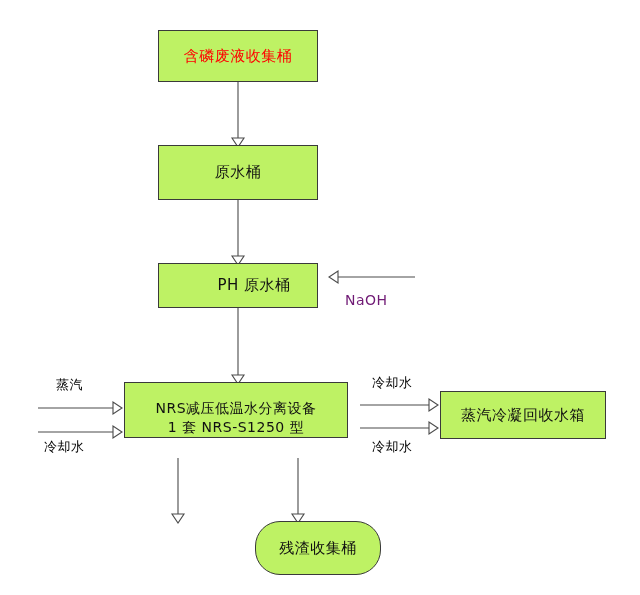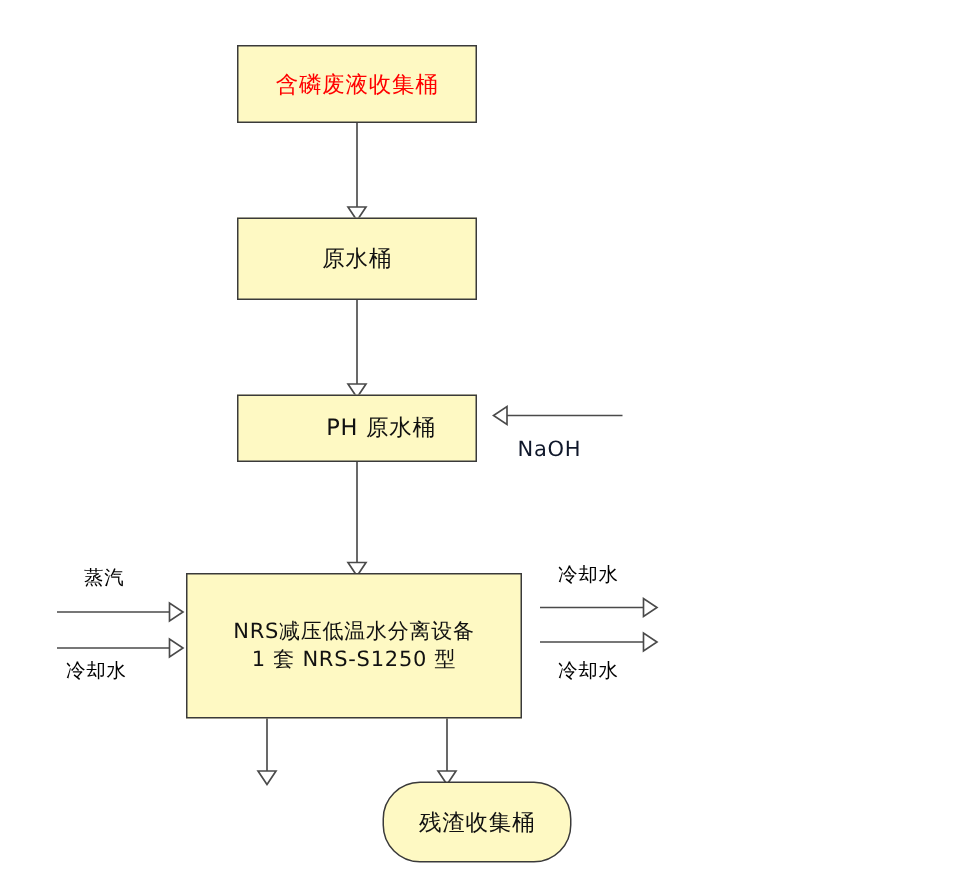--- a/index.html
+++ b/index.html
@@ -12,41 +12,41 @@
     width: 640px;
     height: 595px;
     background: #ffffff;
     font-family: "DejaVu Sans", "Liberation Sans", sans-serif;
     overflow: hidden;
   }
   .node {
     position: absolute;
     box-sizing: border-box;
     border: 1px solid #3a3a3a;
-    background: #fef9c3;
+    background: #bef264;
     display: flex;
     align-items: center;
     justify-content: center;
     text-align: center;
     line-height: 1.35;
     color: #111111;
     font-size: 15px;
     letter-spacing: 0.5px;
   }
   .node.red-text { color: #ff0000; }
   .node .node-label { display: block; white-space: pre-line; }
 
   .edge-label {
     position: absolute;
     font-size: 13px;
     color: #000000;
     white-space: nowrap;
     letter-spacing: 0.5px;
   }
-  .edge-label.black { color: #0f172a; font-size: 14px; text-align: center; }
+  .edge-label.black { color: #701a75; font-size: 14px; text-align: center; }
 
   svg.wires {
     position: absolute;
     left: 0;
     top: 0;
     width: 640px;
     height: 595px;
     overflow: visible;
     pointer-events: none;
   }
@@ -120,25 +120,28 @@
   </div>
 
   <div class="node" style="left:158px; top:145px; width:160px; height:55px;align-items:center;">
     <span class="node-label">原水桶</span>
   </div>
 
   <div class="node" style="left:158px; top:263px; width:160px; height:45px;padding-left:32px;">
     <span class="node-label">PH 原水桶</span>
   </div>
 
-  <div class="node" style="left:124px; top:382px; width:224px; height:97px; font-size:14px;">
+  <div class="node" style="left:124px; top:382px; width:224px; height:56px; font-size:14px;align-items:flex-end;">
     <span class="node-label">NRS减压低温水分离设备
 1 套 NRS-S1250 型</span>
   </div>
 
+  <div class="node" style="left:440px; top:391px; width:166px; height:48px;">
+    <span class="node-label">蒸汽冷凝回收水箱</span>
+  </div>
 
 
   <div class="node" style="left:255px; top:521px; width:126px; height:54px;border-radius:25px;">
     <span class="node-label">残渣收集桶</span>
   </div>
 
   <div class="edge-label black" style="left:345px; top:292px;">NaOH</div>
 
   <div class="edge-label" style="left:56px; top:376px;">蒸汽</div>
 

